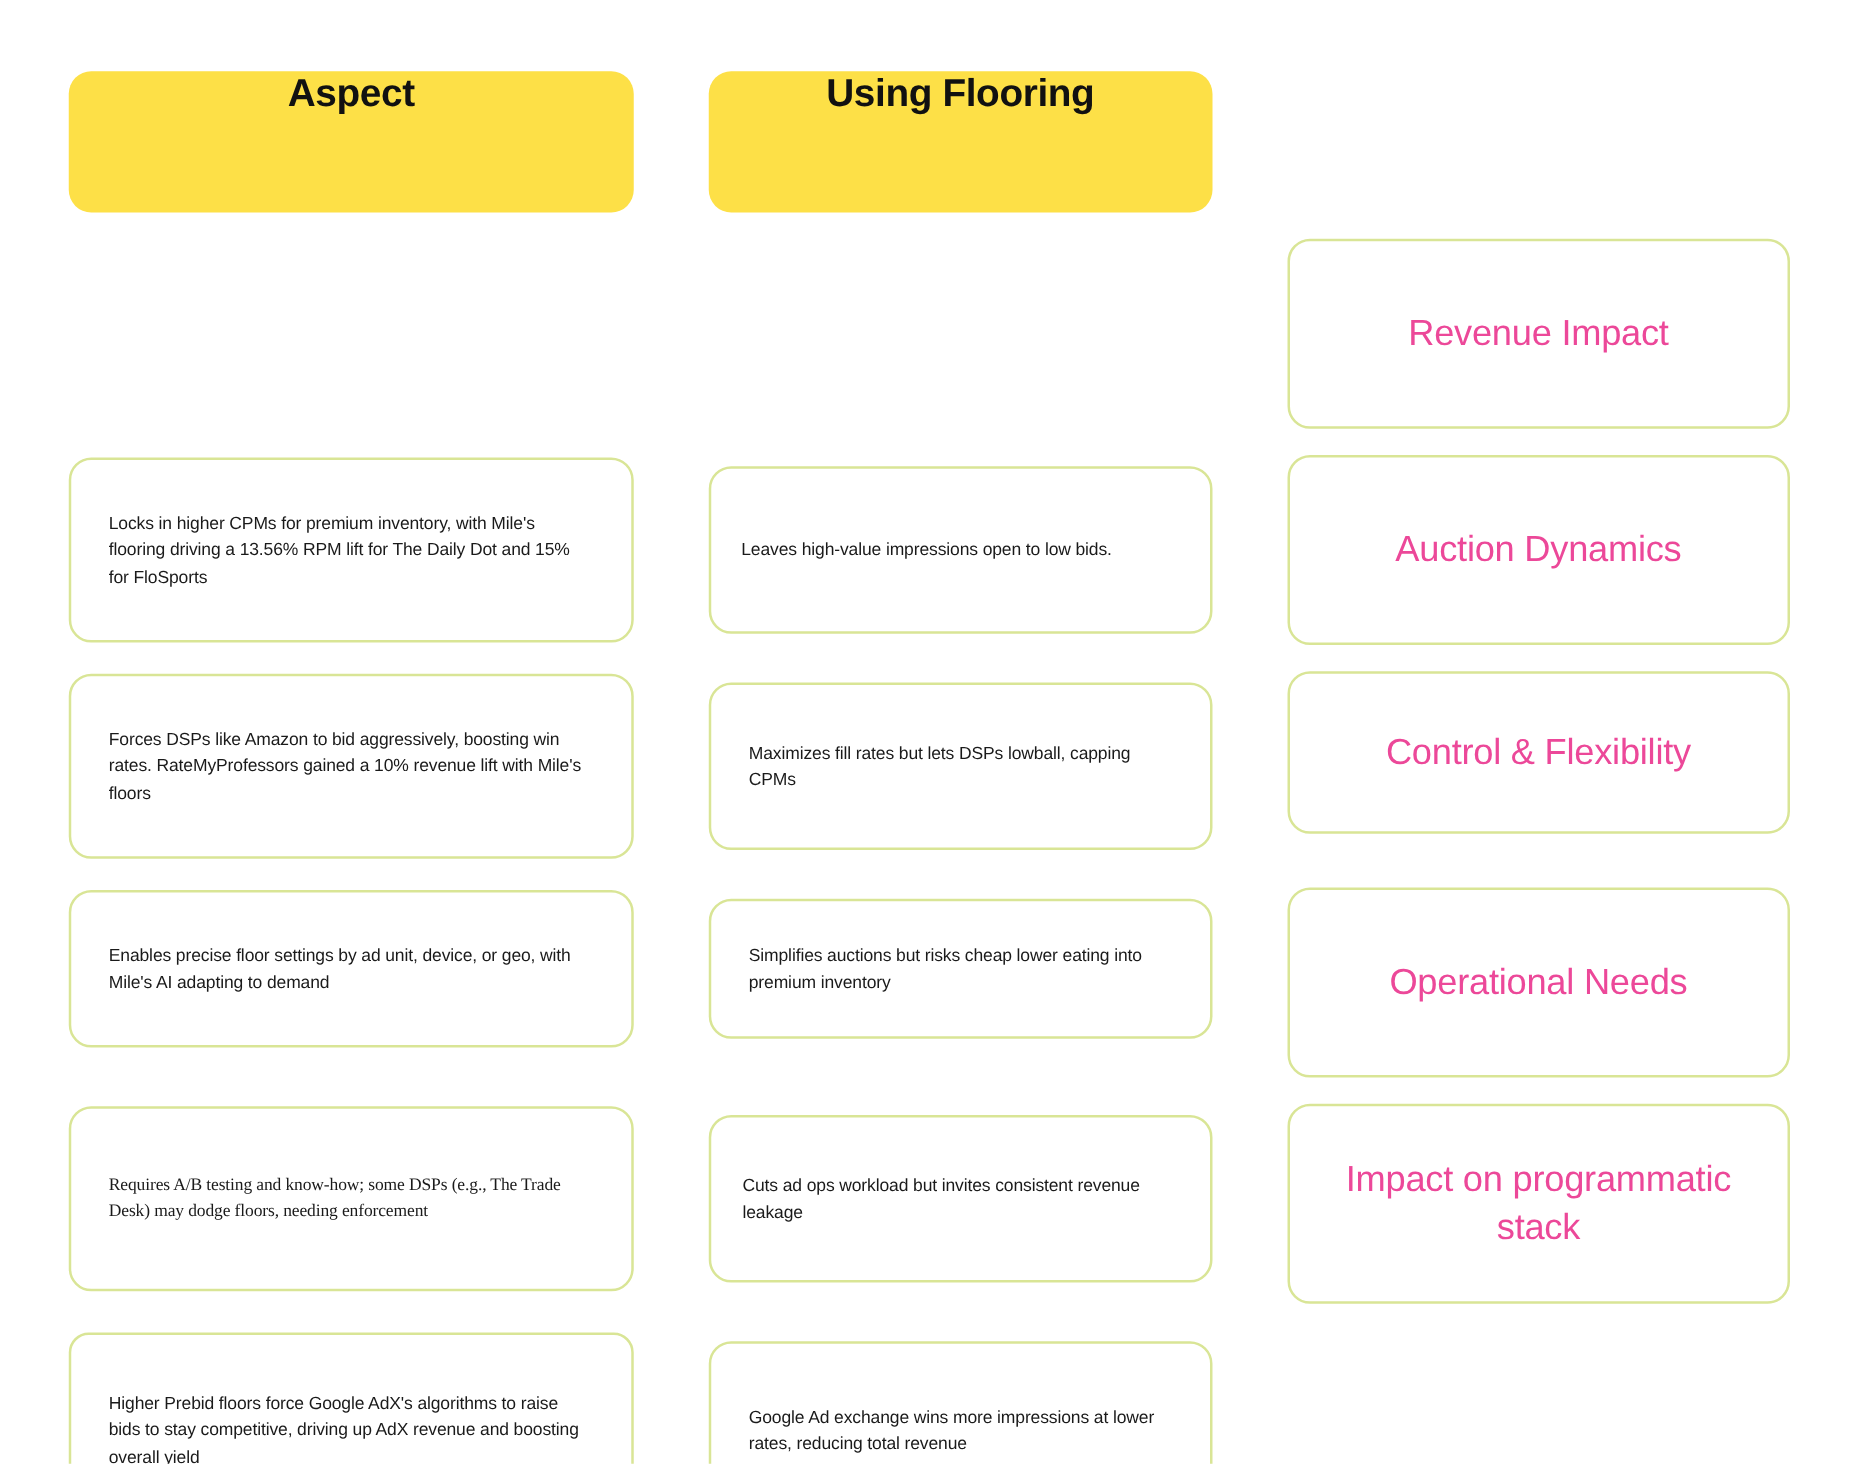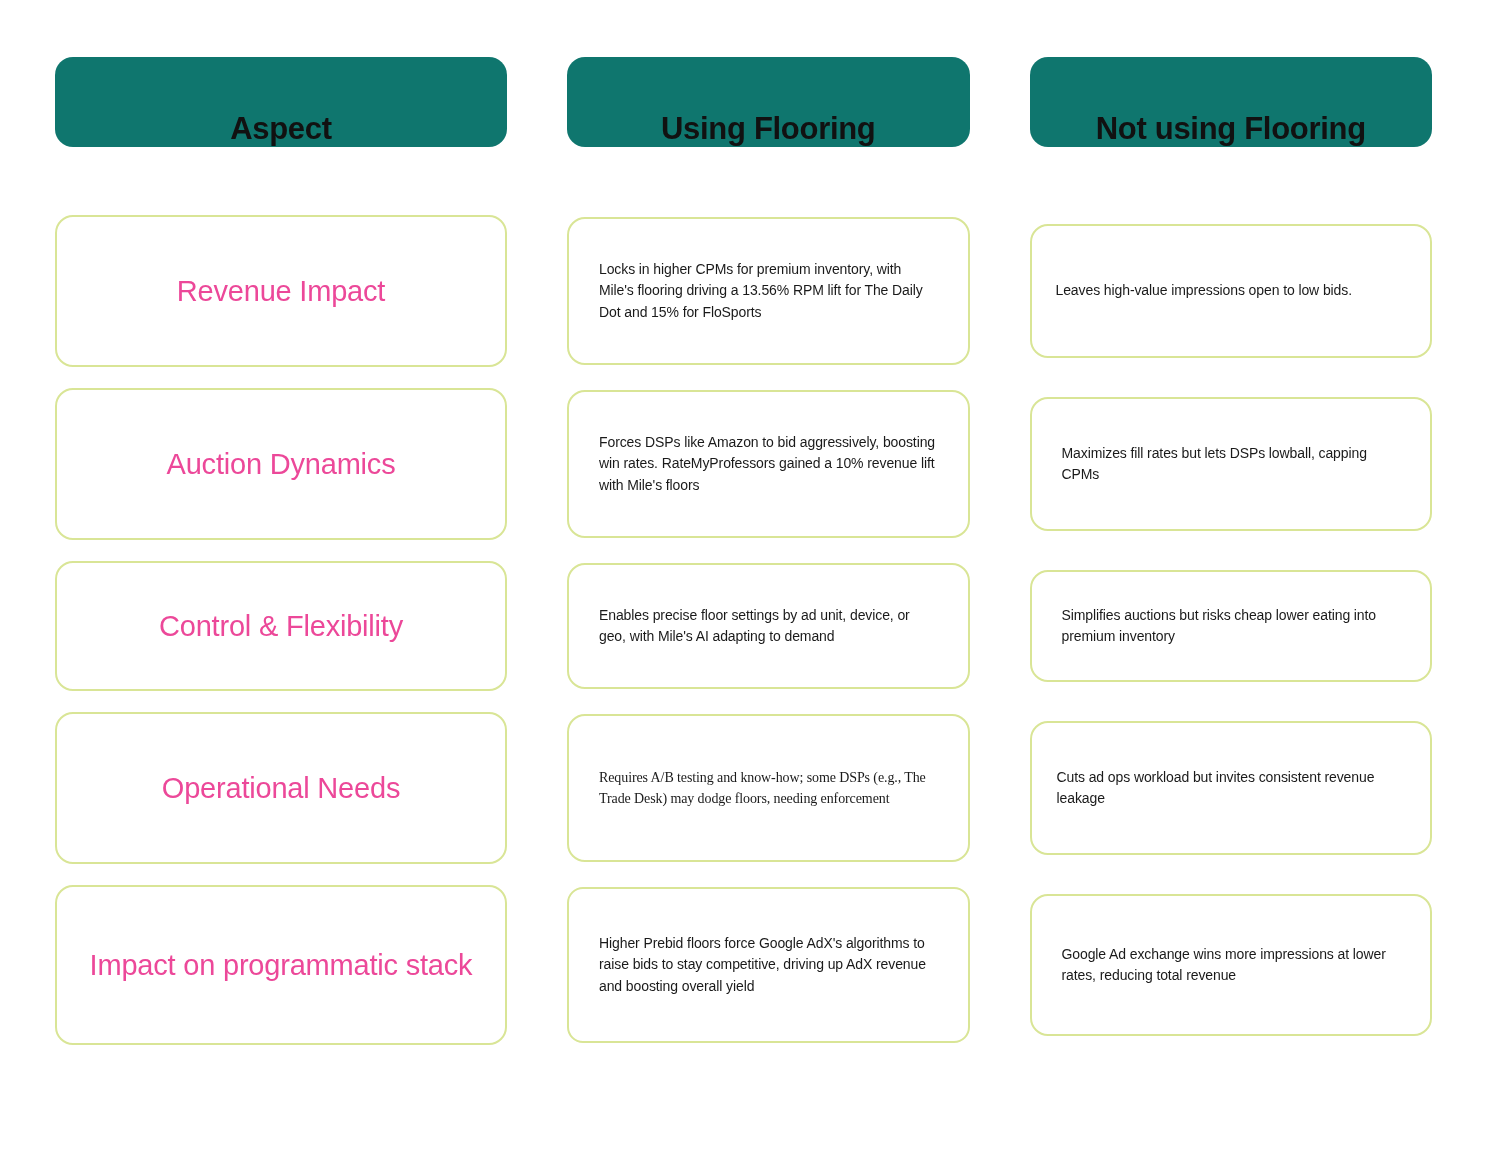--- a/index.html
+++ b/index.html
@@ -24,25 +24,25 @@
   }
   .table {
     display: grid;
     grid-template-columns: 452px 1fr 1fr;
     column-gap: 60px;
     row-gap: 21px;
     align-content: start;
   }
   
   .hcell {
-    background: #0f766e;
+    background: #fde047;
     border-radius: 18px;
-    height: 90px;
+    height: 113px;
     display: flex;
-    align-items: flex-end;
+    align-items: flex-start;
     justify-content: center;
     text-align: center;
   }
   .hcell .htext {
     font-size: 31px;
     font-weight: bold;
     color: #111111;
     letter-spacing: -0.3px;
   }
   
@@ -110,23 +110,20 @@
 
 <div class="page">
   <div class="table">
 
     <div class="hcell">
       <span class="htext">Aspect</span>
     </div>
     <div class="hcell">
       <span class="htext">Using Flooring</span>
     </div>
-    <div class="hcell">
-      <span class="htext">Not using Flooring</span>
-    </div>
 
     <div class="rowgap"></div>
     <div class="rowgap"></div>
     <div class="rowgap"></div>
 
     <div class="cell aspect-cell r1">
       <span class="atext">Revenue Impact</span>
     </div>
     <div class="cell detail-cell mid r1">
       <span class="dtext">Locks in higher CPMs for premium inventory, with Mile's flooring driving a 13.56% RPM lift for The Daily Dot and 15% for FloSports</span>

